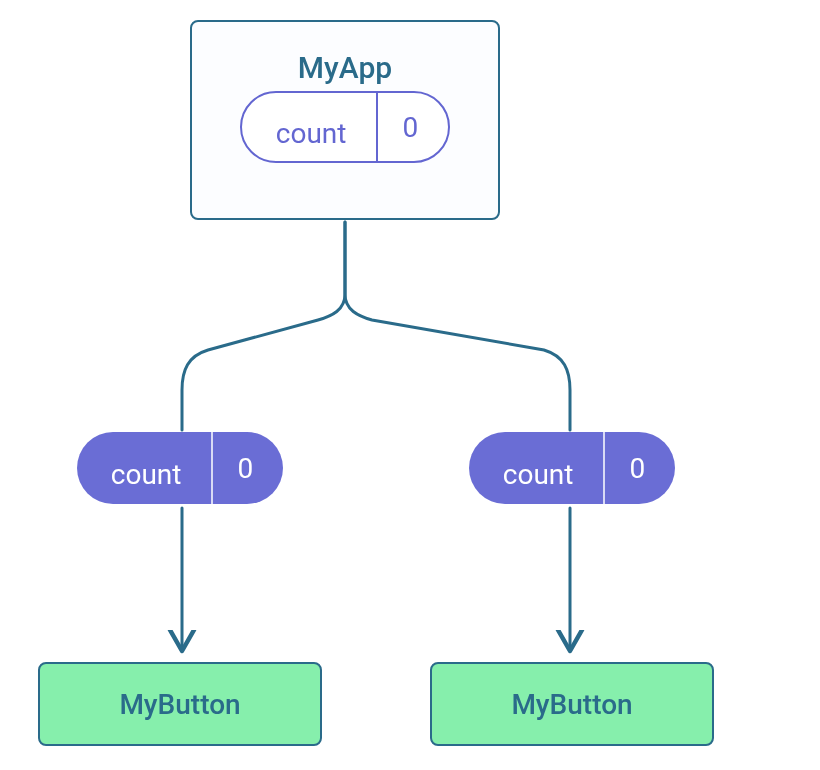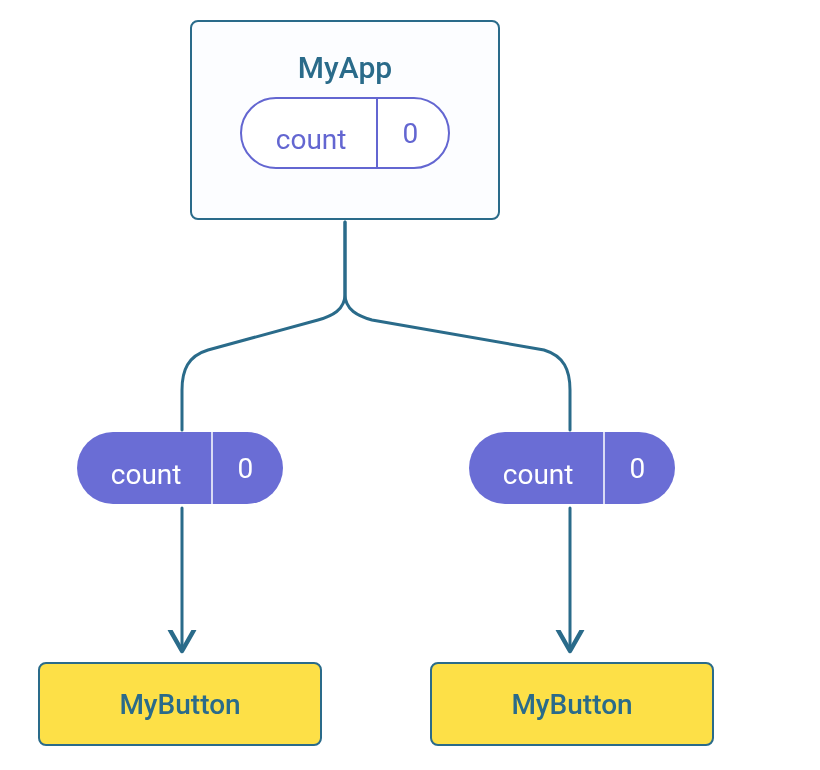--- a/index.html
+++ b/index.html
@@ -30,21 +30,21 @@
       border-radius: 8px;
       display: flex;
       flex-direction: column;
       align-items: center;
       padding-top: 28px;
     }
     .parent-title {
       color: #2a6b8a;
       font-size: 30px;
       font-weight: 500;
-      margin-bottom: 12px;
+      margin-bottom: 6px;
     }
     .pill {
       display: flex;
       align-items: stretch;
       border-radius: 999px;
       overflow: hidden;
       height: 72px;
     }
     .pill-outline {
       border: 2px solid #6366d1;
@@ -94,21 +94,21 @@
       width: 240px;
     }
     .child-pill-right {
       left: 452px;
       top: 432px;
       width: 240px;
     }
     .child-box {
       position: absolute;
       height: 84px;
-      background: #fde047;
+      background: #86efac;
       border: 2px solid #2a6b8a;
       border-radius: 8px;
       display: flex;
       align-items: center;
       justify-content: center;
       color: #2a6b8a;
       font-size: 28px;
       font-weight: 500;
     }
     .child-box-left {

